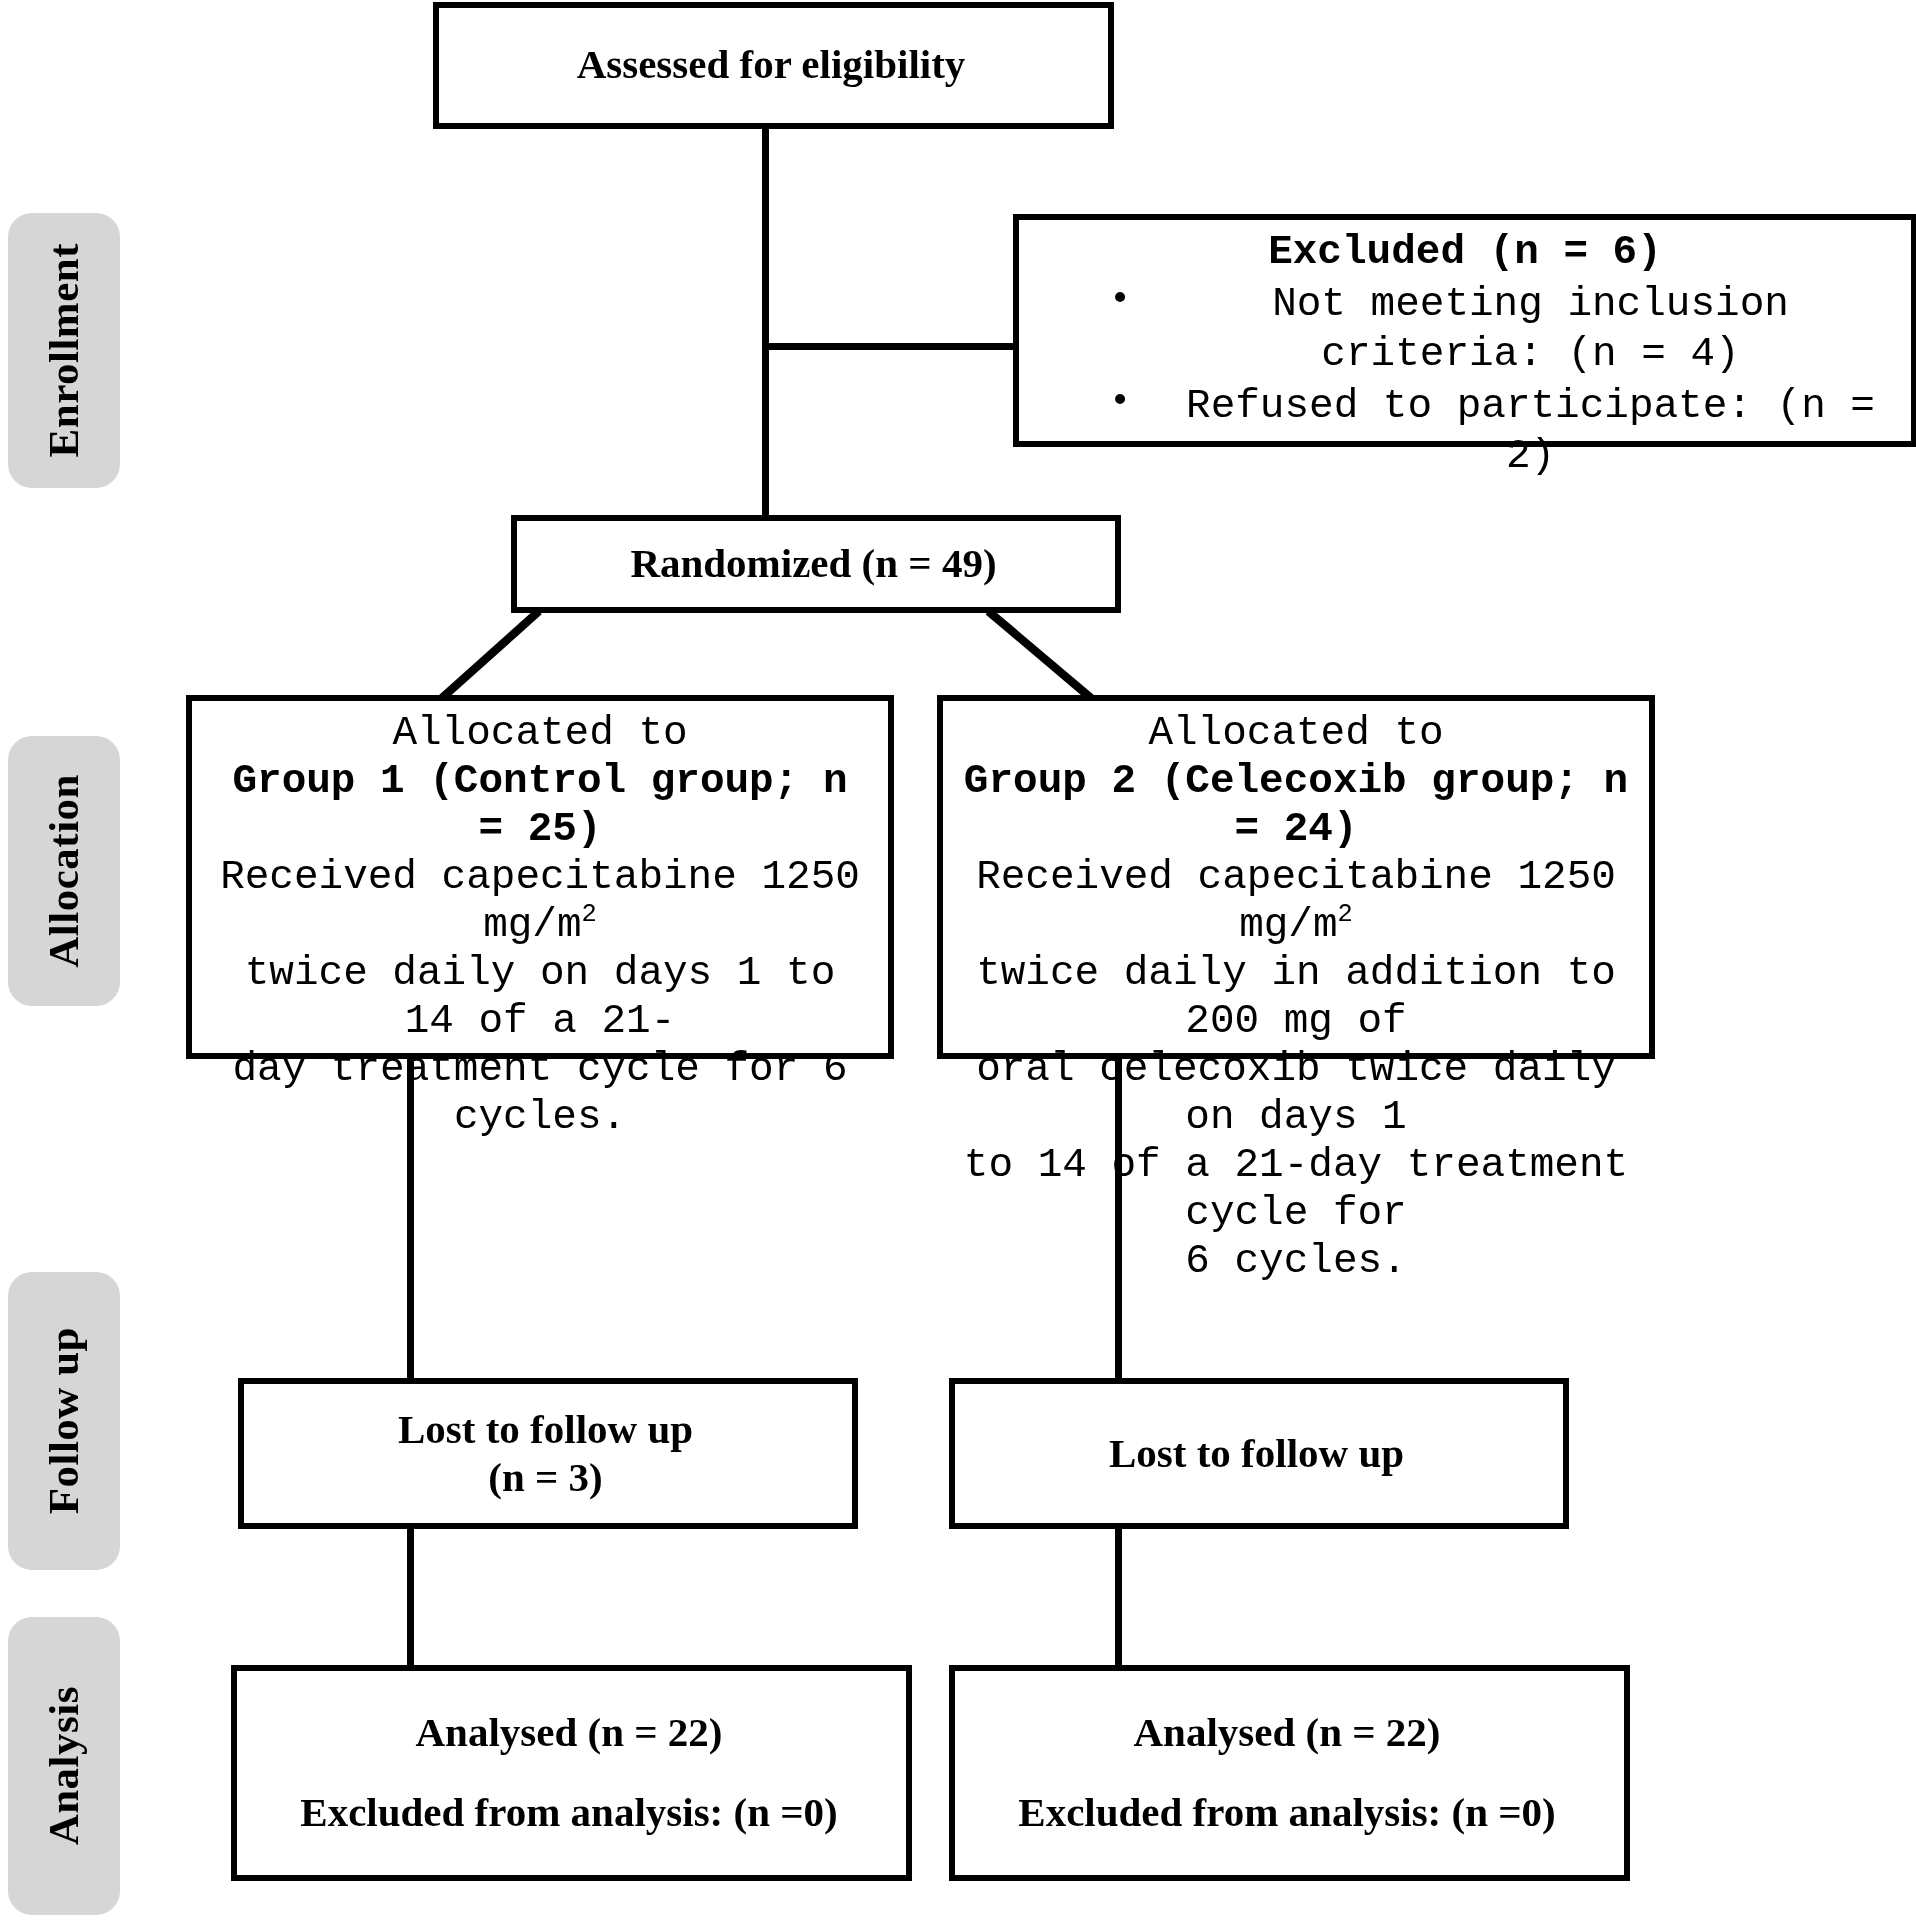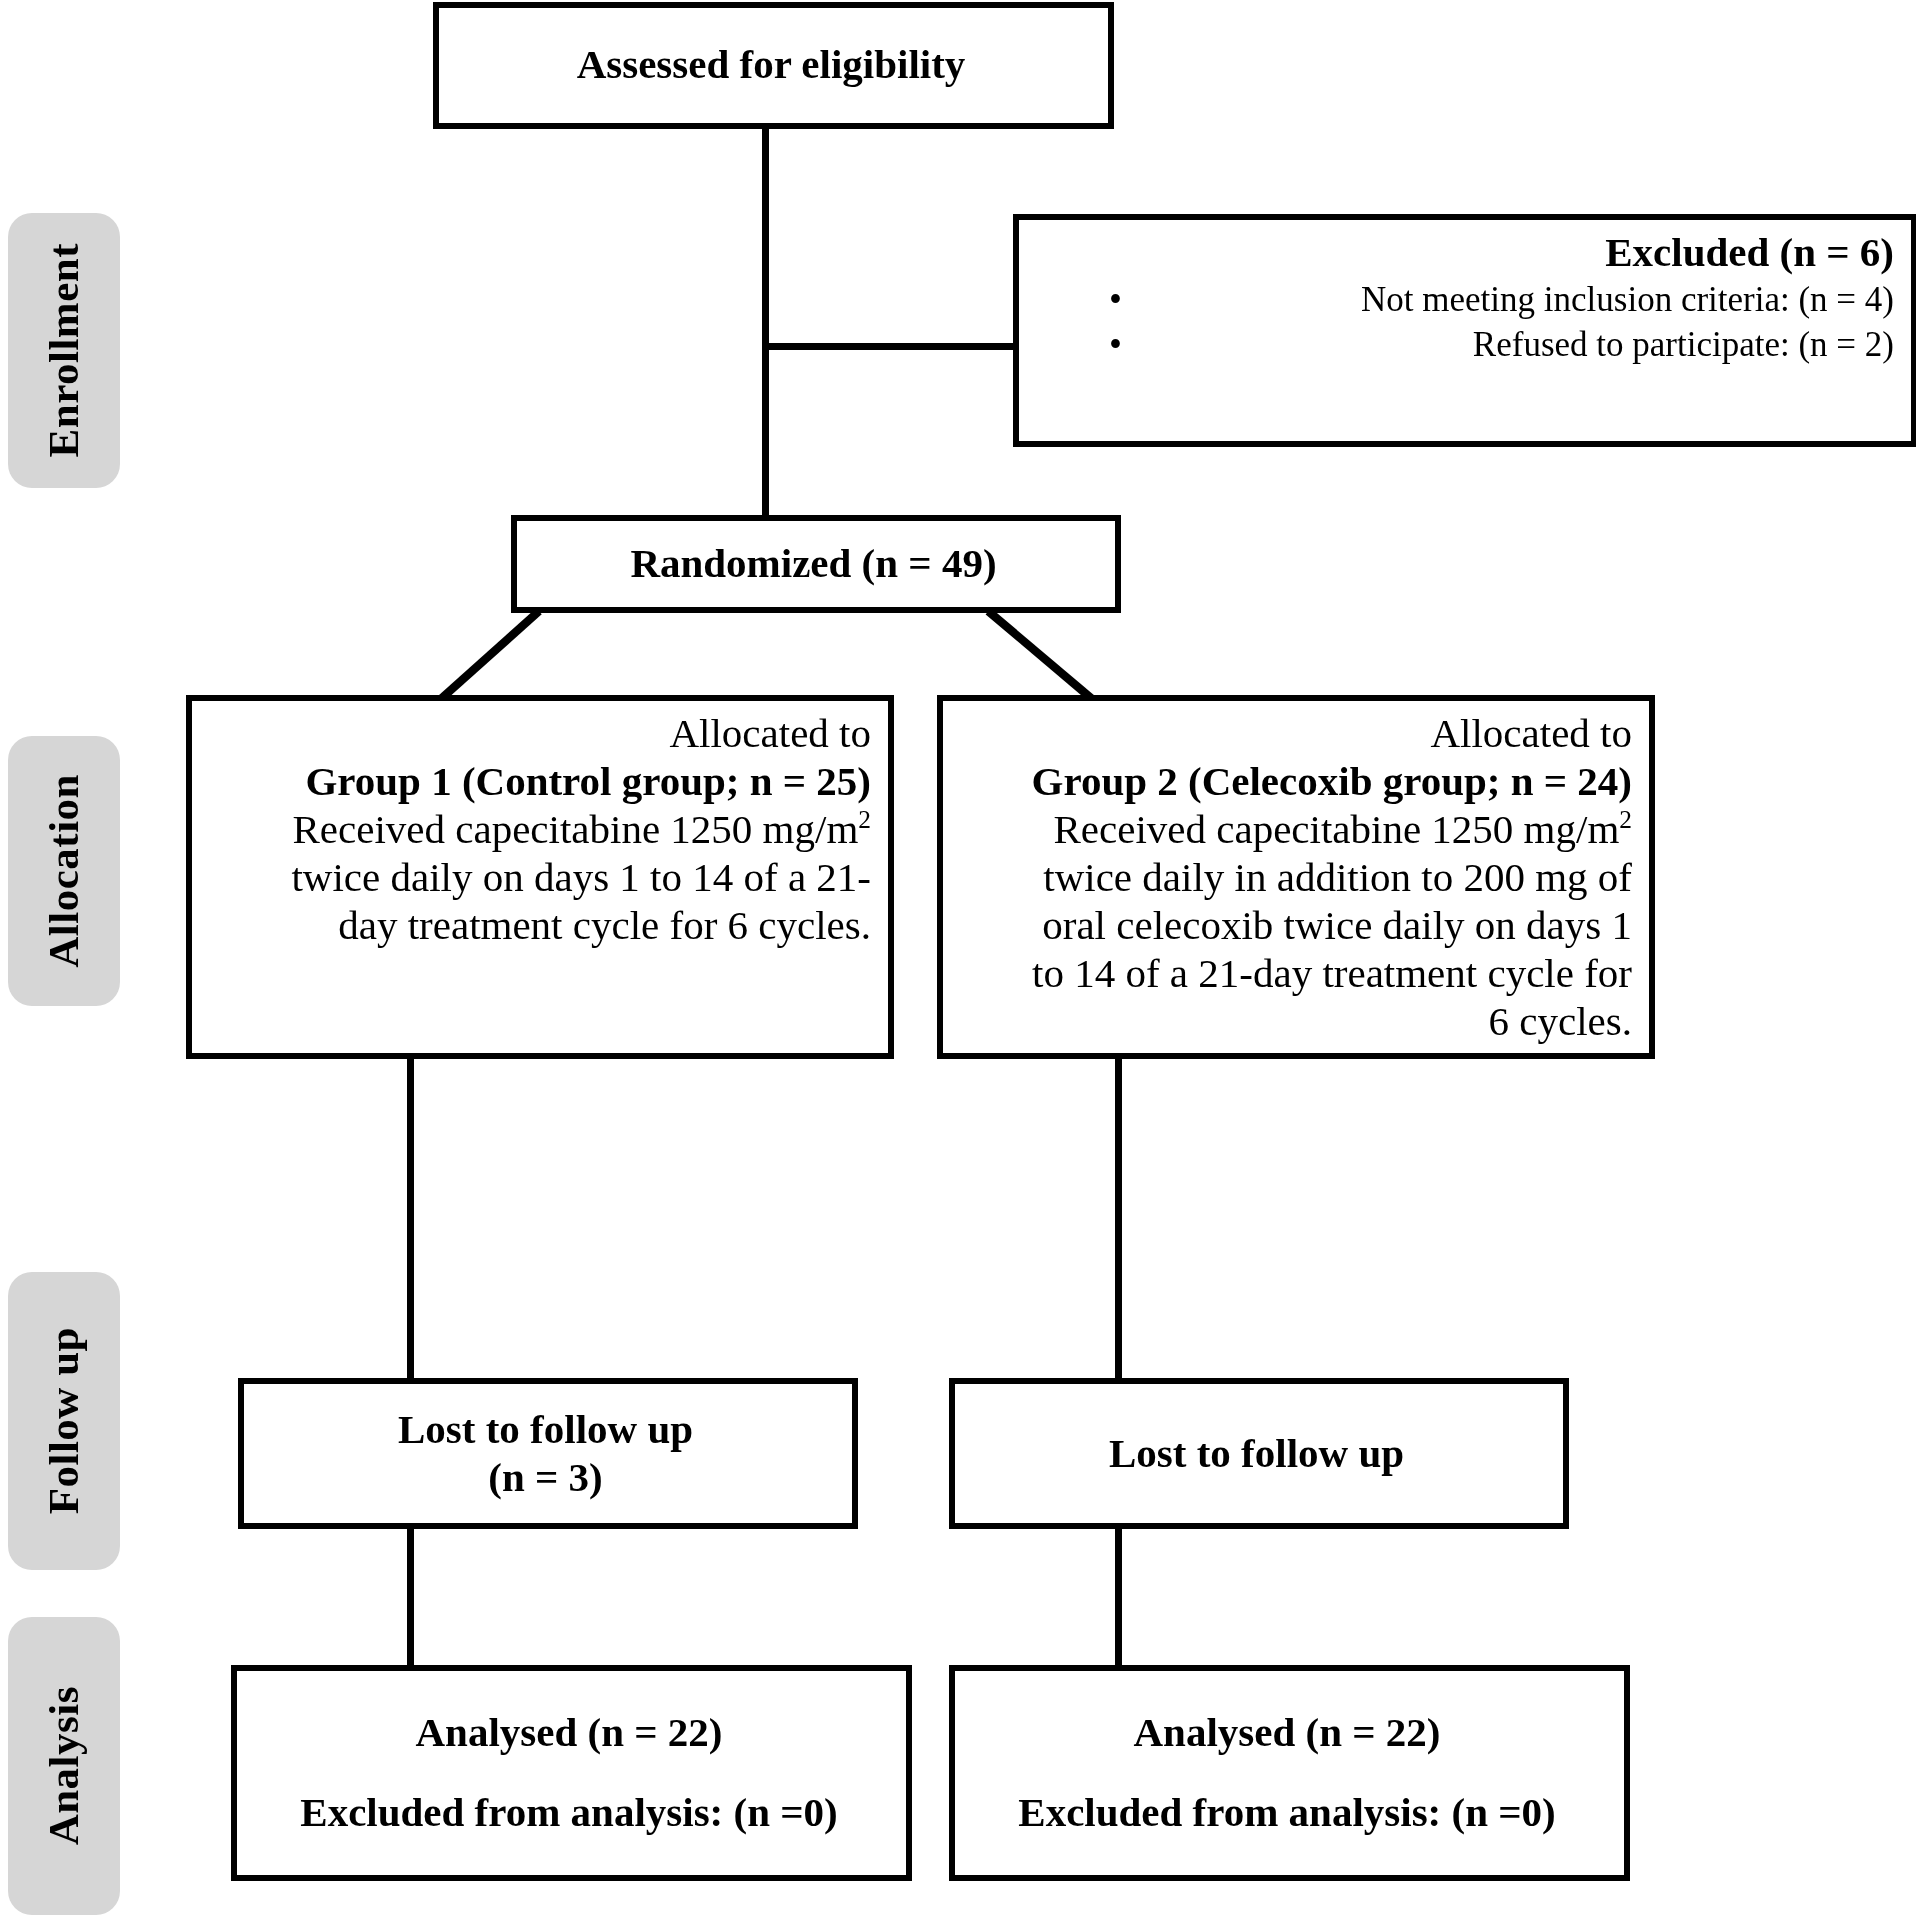--- a/index.html
+++ b/index.html
@@ -44,21 +44,21 @@
     border: 6.5px solid #000000;
     z-index: 4;
   }
   .box-inner {
     box-sizing: border-box;
     width: 100%;
     height: 100%;
     padding: 9.3px 17px;
   }
   .ctr { text-align: center; }
-  .lft { text-align: right; }
+  .lft { text-align: center; font-family: Liberation Mono, monospace; }
 
   .t {
     font-size: 41px;
     line-height: 1.17;
     white-space: pre-line;
   }
   .t.b { font-weight: bold; }
   .t.r { font-weight: normal; }
 
   .box.center-mid .box-inner {
@@ -68,21 +68,21 @@
     padding-left: 12px;
   }
 
   
   ul.bul {
     margin: 1.9px 0 0 0;
     padding: 0 0 0 73px;
     list-style: none;
   }
   ul.bul li {
-    font-size: 35px;
+    font-size: 41px;
     line-height: 1.22;
     font-weight: normal;
     position: relative;
     padding-left: 58px;
     margin-bottom: 1.9px;
   }
   ul.bul li:before {
     content: "\2022";
     position: absolute;
     left: 0;

